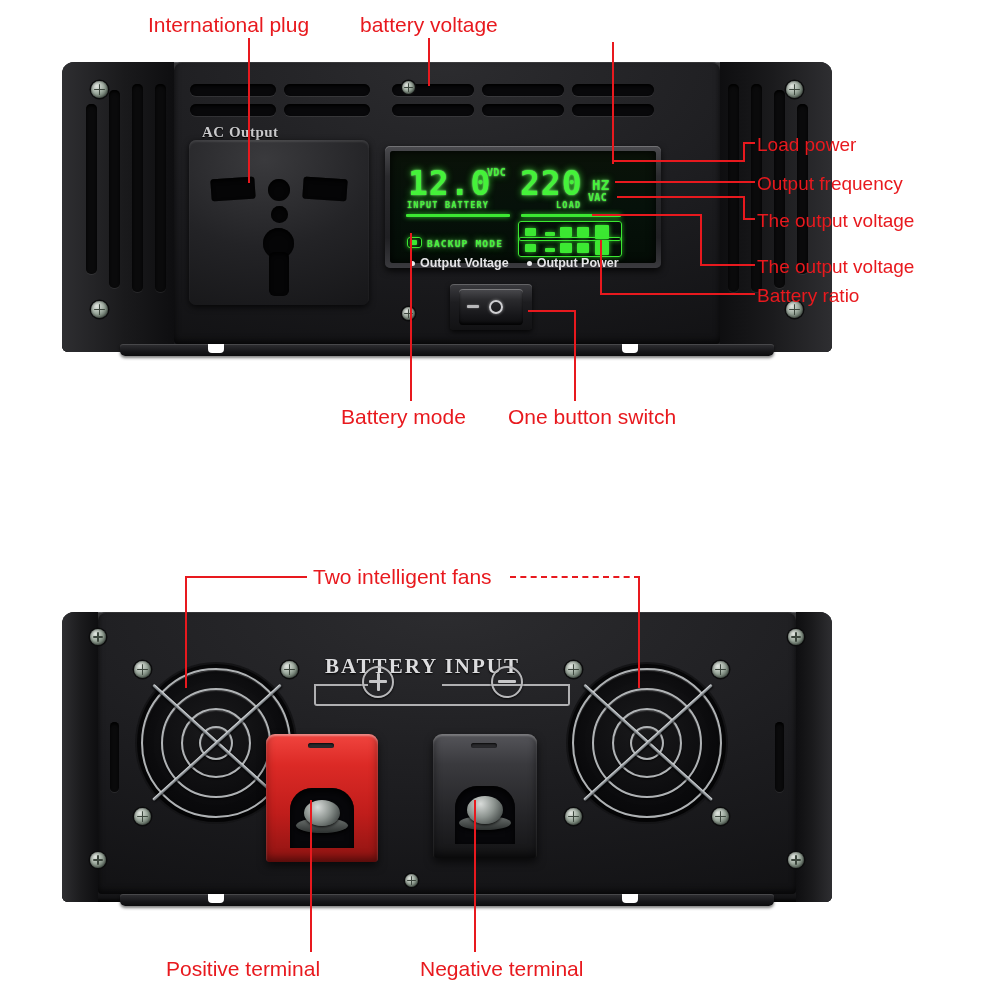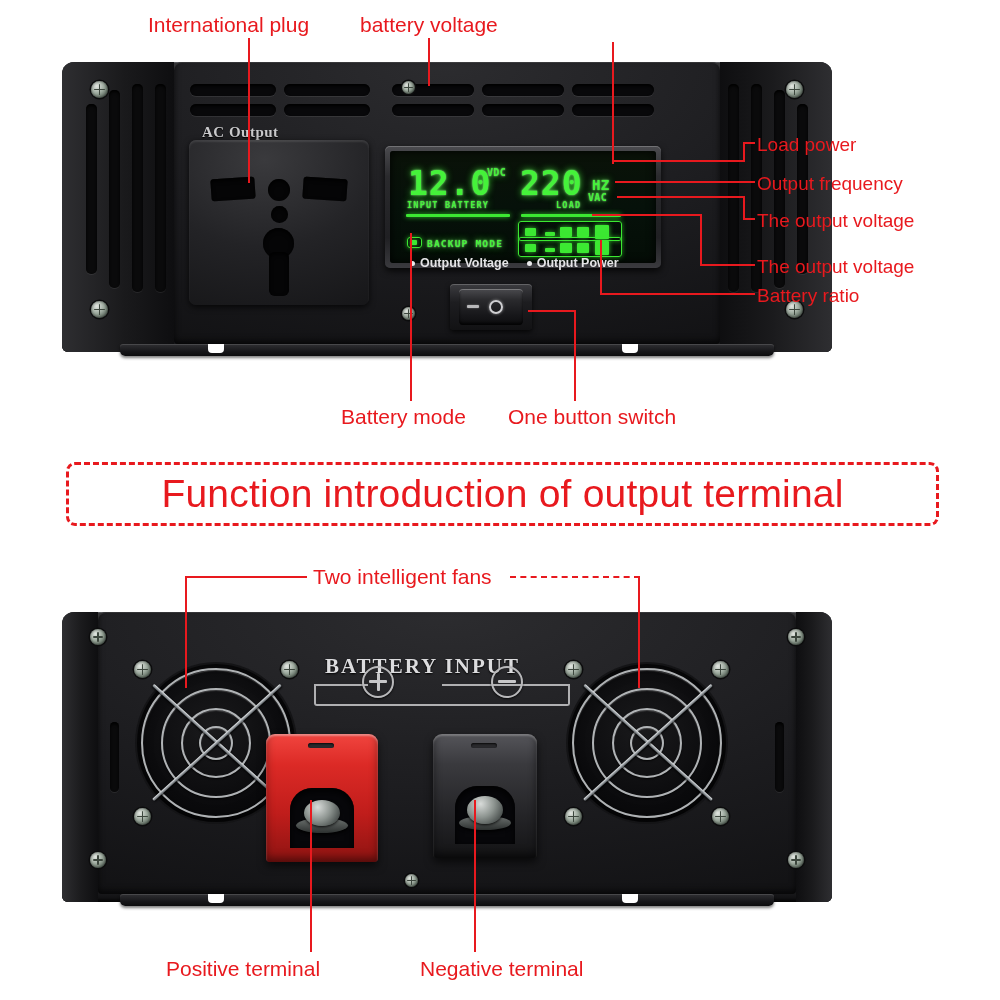--- a/index.html
+++ b/index.html
@@ -393,23 +393,20 @@
   <div class="ln h" style="left:600px; top:293px; width:155px;"></div>
   <div class="ln v" style="left:600px; top:240px; height:53px;"></div>
 
   <div class="anno md" style="left:341px; top:406px;">Battery mode</div>
   <div class="ln v" style="left:410px; top:233px; height:168px;"></div>
 
   <div class="anno md" style="left:508px; top:406px;">One button switch</div>
   <div class="ln h" style="left:528px; top:310px; width:48px;"></div>
   <div class="ln v" style="left:574px; top:310px; height:91px;"></div>
 
-  <div class="banner" style="left:66px; top:462px; width:873px; height:64px;">
-    <div class="banner-text">Function introduction of output terminal</div>
-  </div>
 
   <div class="device" style="left:62px; top:612px; width:770px; height:290px;">
     <div class="chassis"></div>
     <div class="side-panel" style="left:0; width:36px;"></div>
     <div class="side-panel right" style="right:0; width:36px;"></div>
 
     <div class="face" style="left:36px; top:0; width:698px; height:282px; border-radius:8px 8px 4px 4px;"></div>
 
     <div class="screw" style="left:28px;  top:17px; width:16px; height:16px;"></div>
     <div class="screw" style="left:28px;  top:240px; width:16px; height:16px;"></div>

